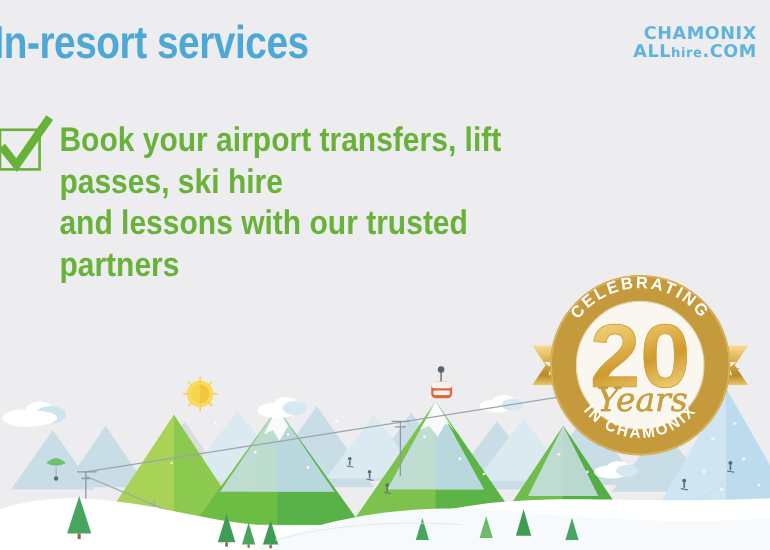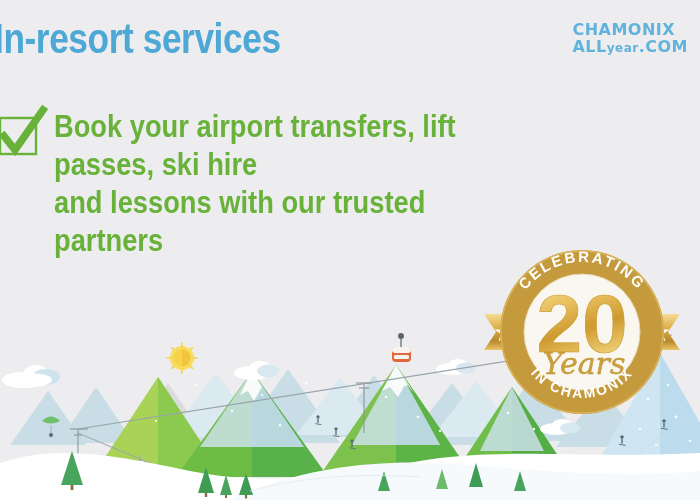--- a/index.html
+++ b/index.html
@@ -47,21 +47,21 @@
     transform: scaleX(0.84);
     transform-origin: left center;
     white-space: nowrap;
   }
 
   
   .logo {
     position: absolute;
     right: 12px;
     top: 22px;
-    text-align: left;
+    text-align: right;
     color: #5fb3dc;
     line-height: 1.0;
     user-select: none;
   }
   .logo-line1 {
     font-family: "DejaVu Sans", sans-serif;
     font-weight: bold;
     font-size: 16px;
     letter-spacing: 0.5px;
     display: block;
@@ -380,21 +380,21 @@
         </g>
       </g>
     </svg>
   </div>
 
   <div class="page-title">In-resort services</div>
 
   <div class="logo">
     <span class="logo-line1">CHAMONIX</span>
     <span class="logo-line2">
-      <span>ALL</span><span class="sm">year</span><span>.COM</span>
+      <span>ALL</span><span class="sm">hire</span><span>.COM</span>
     </span>
   </div>
 
   <div class="bullets">
 
     <div class="bullet-row">
       <span class="check-icon">
         <svg viewBox="0 0 46 46" xmlns="http://www.w3.org/2000/svg">
           <rect x="2" y="6" width="36" height="36" fill="none" stroke="#68b23a" stroke-width="2.4"></rect>
           <path d="M6 24 L17 38 L45 -2" fill="none" stroke="#68b23a" stroke-width="7.5" stroke-linecap="square" stroke-linejoin="miter"></path>

